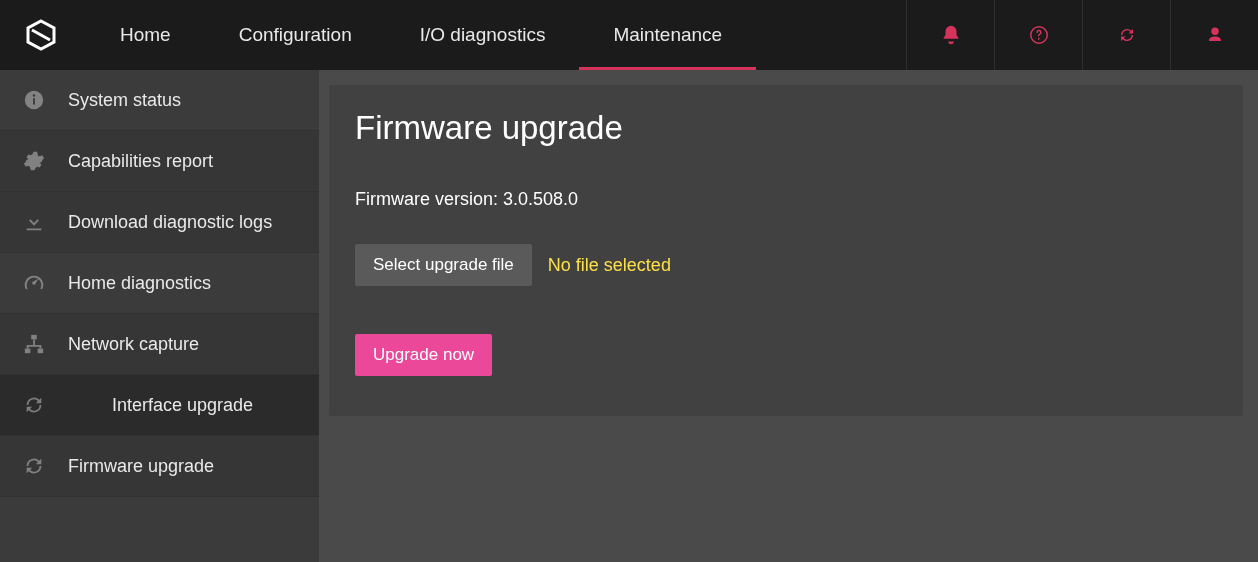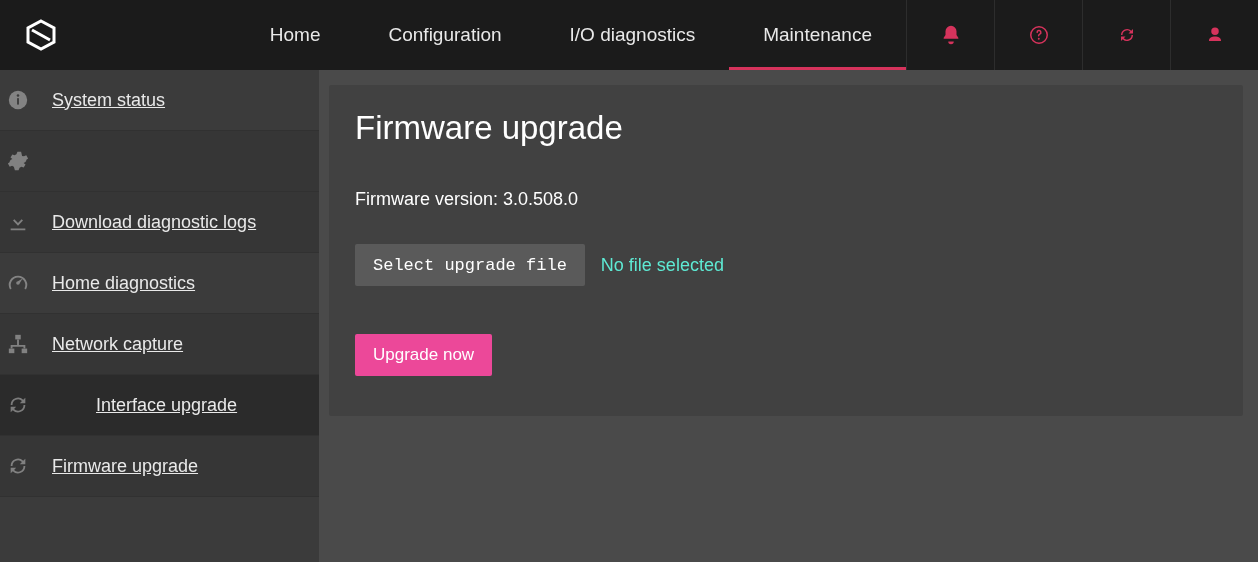--- a/index.html
+++ b/index.html
@@ -21,21 +21,20 @@
   .logo-cell {
     width: 82px;
     display: flex;
     align-items: center;
     justify-content: center;
   }
   .nav {
     display: flex;
     align-items: stretch;
     flex: 1;
-    justify-content: flex-end;
   }
   .nav-item {
     display: flex;
     align-items: center;
     padding: 0 34px;
     font-size: 19px;
     color: #e9e9e9;
     cursor: pointer;
     position: relative;
   }
@@ -68,26 +67,25 @@
   .sidebar {
     width: 319px;
     background: #3b3b3b;
     display: flex;
     flex-direction: column;
   }
   .sidebar-item {
     display: flex;
     align-items: center;
     height: 61px;
-    padding-left: 4px;
+    padding-left: 20px;
     font-size: 18px;
     color: #e9e9e9;
     border-bottom: 1px solid #313131;
     cursor: pointer;
-    text-decoration: underline;
   }
   .sidebar-item.alt { background: #363636; }
   .sidebar-item.active { background: #2b2b2b; gap: 44px; }
   .sidebar-item .icon {
     width: 28px;
     display: flex;
     justify-content: center;
     margin-right: 20px;
     opacity: 0.55;
   }
@@ -127,29 +125,28 @@
     height: 42px;
     padding: 0 18px;
     font-size: 17px;
     border: none;
     border-radius: 2px;
     cursor: pointer;
   }
   .btn-grey {
     background: #5a5a5a;
     color: #ffffff;
-    font-family: Liberation Mono, monospace;
   }
   .btn-red {
     background: #ec4899;
     color: #ffffff;
   }
   .no-file {
     font-size: 18px;
-    color: #5eead4;
+    color: #fde047;
   }
 </style>
 </head>
 <body>
 
 <div class="topbar">
   <div class="logo-cell">
     <svg width="32" height="32" viewBox="0 0 32 32">
       <polygon points="16,2 29,9 29,23 16,30 3,23 3,9" fill="none" stroke="#ffffff" stroke-width="3"></polygon>
       <line x1="7" y1="11" x2="25" y2="21" stroke="#ffffff" stroke-width="3"></line>
@@ -211,20 +208,21 @@
       </span>
       <span>System status</span>
     </div>
 
     <div class="sidebar-item alt">
       <span class="icon">
         <svg width="22" height="22" viewBox="0 0 24 24">
             <path d="M12 8a4 4 0 1 0 4 4 4 4 0 0 0-4-4zm9 4a7.9 7.9 0 0 0-.1-1.2l2.1-1.6-2-3.4-2.5 1a8 8 0 0 0-2-.1L15.4 2h-4l-1.1 2.6a8 8 0 0 0-2 1.2l-2.5-1-2 3.4 2.1 1.6A8 8 0 0 0 3 12a8 8 0 0 0 .1 1.2L1 14.8l2 3.4 2.5-1a8 8 0 0 0 2 1.2L8.6 22h4l1.1-2.6a8 8 0 0 0 2-1.2l2.5 1 2-3.4-2.1-1.6A7.9 7.9 0 0 0 21 12z"></path>
           </svg>
       </span>
+      <span>Capabilities report</span>
     </div>
 
 
     <div class="sidebar-item alt">
       <span class="icon">
         <svg width="22" height="22" viewBox="0 0 24 24">
             <path d="M12 3v10l4-4 1.4 1.4L12 16 6.6 10.4 8 9l4 4V3zM4 19h16v2H4z"></path>
           </svg>
       </span>
       <span>Download diagnostic logs</span>

